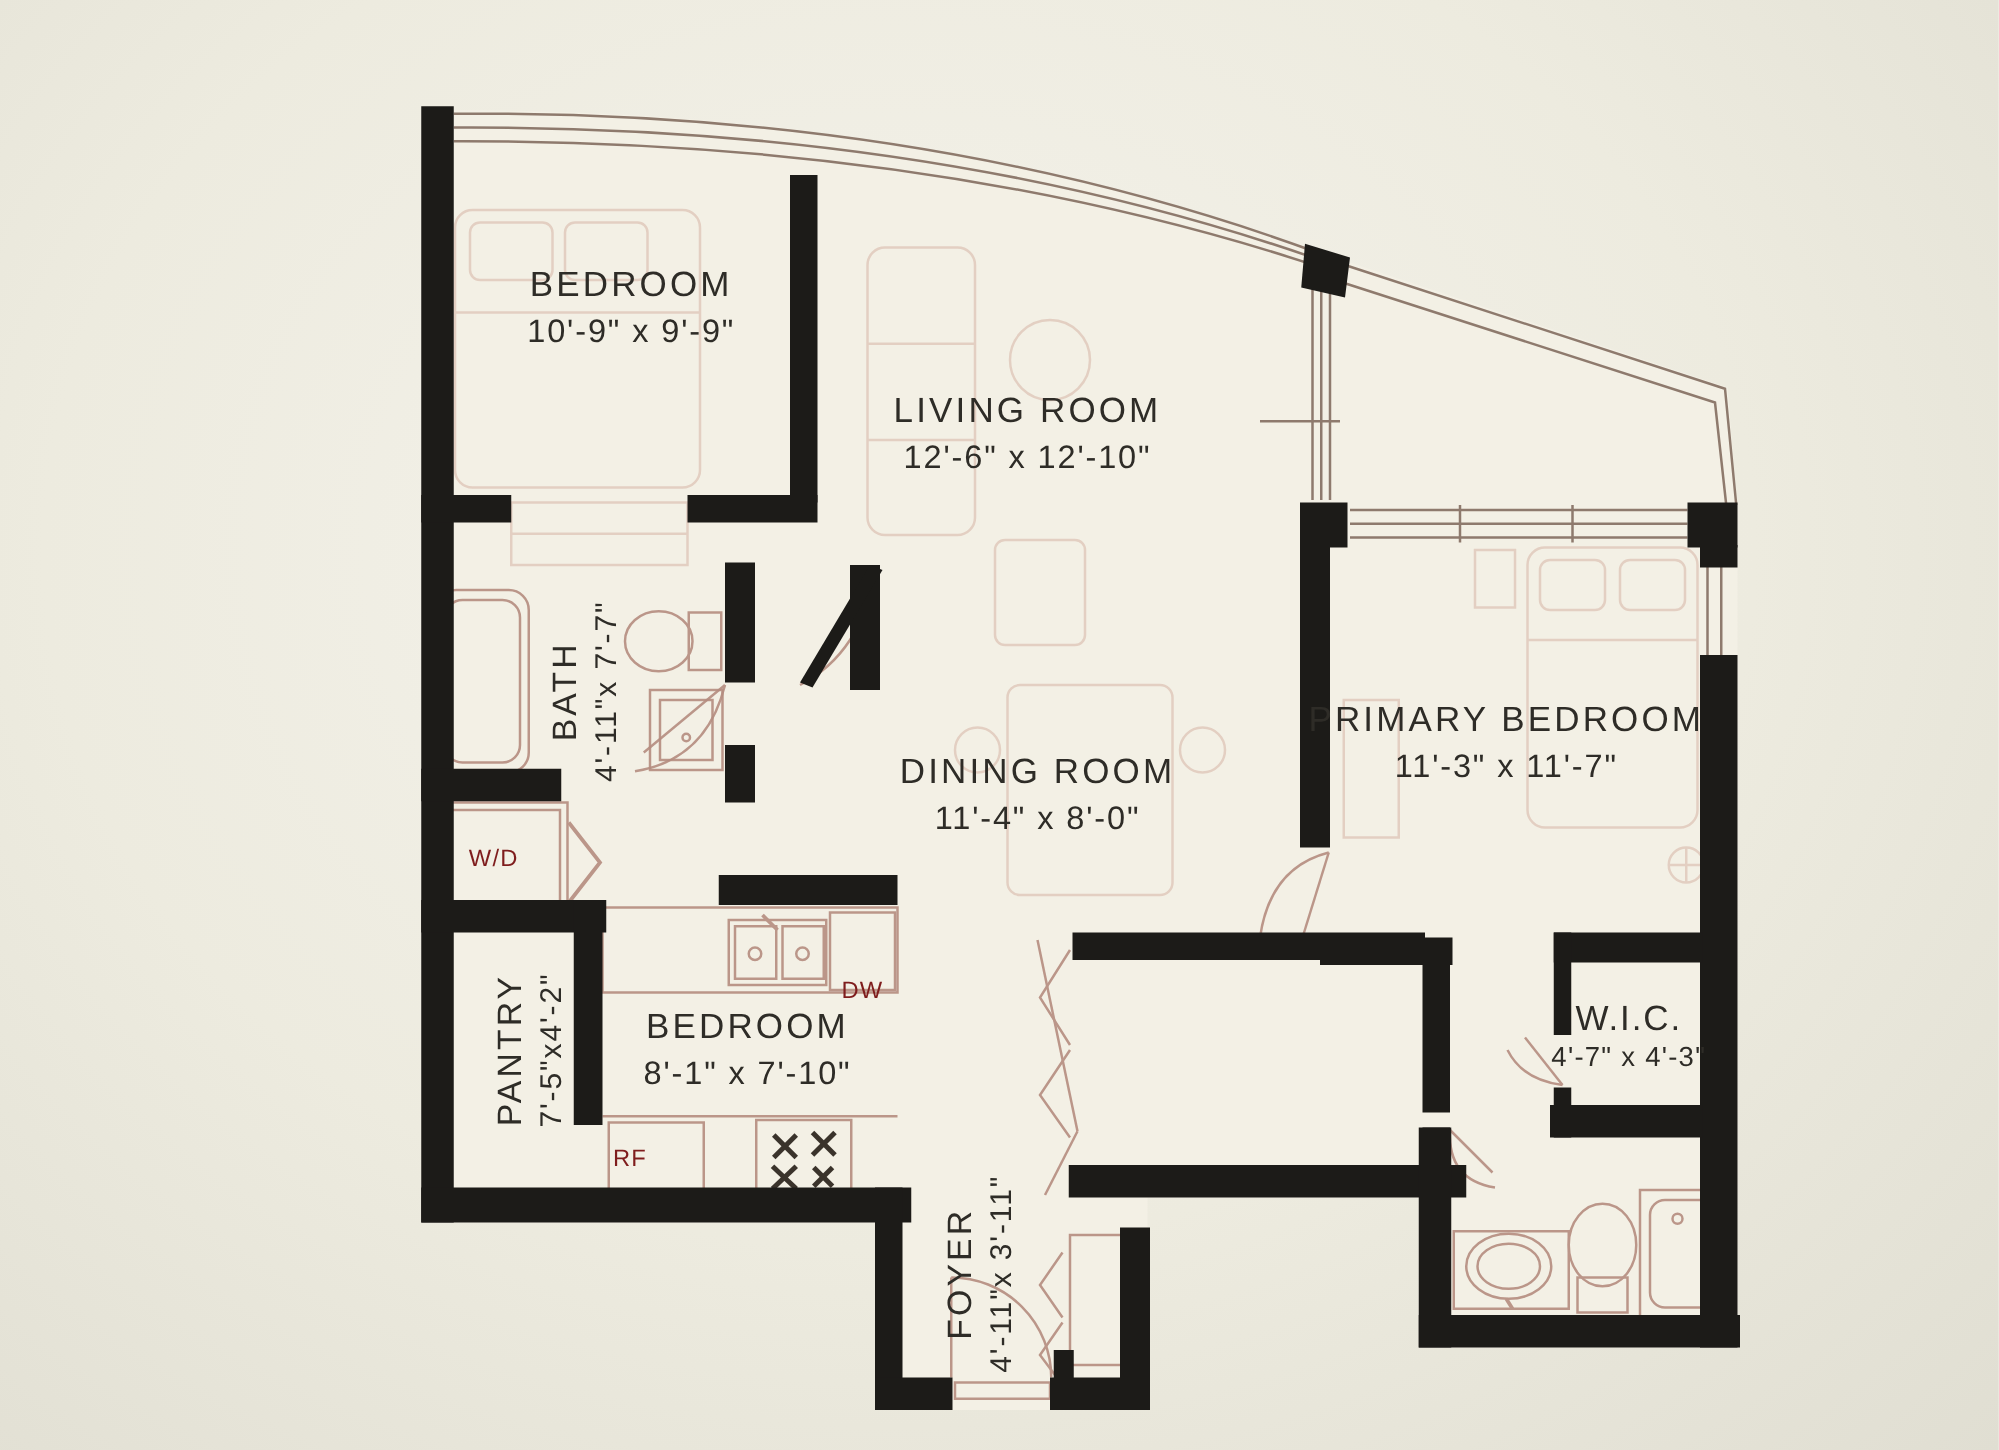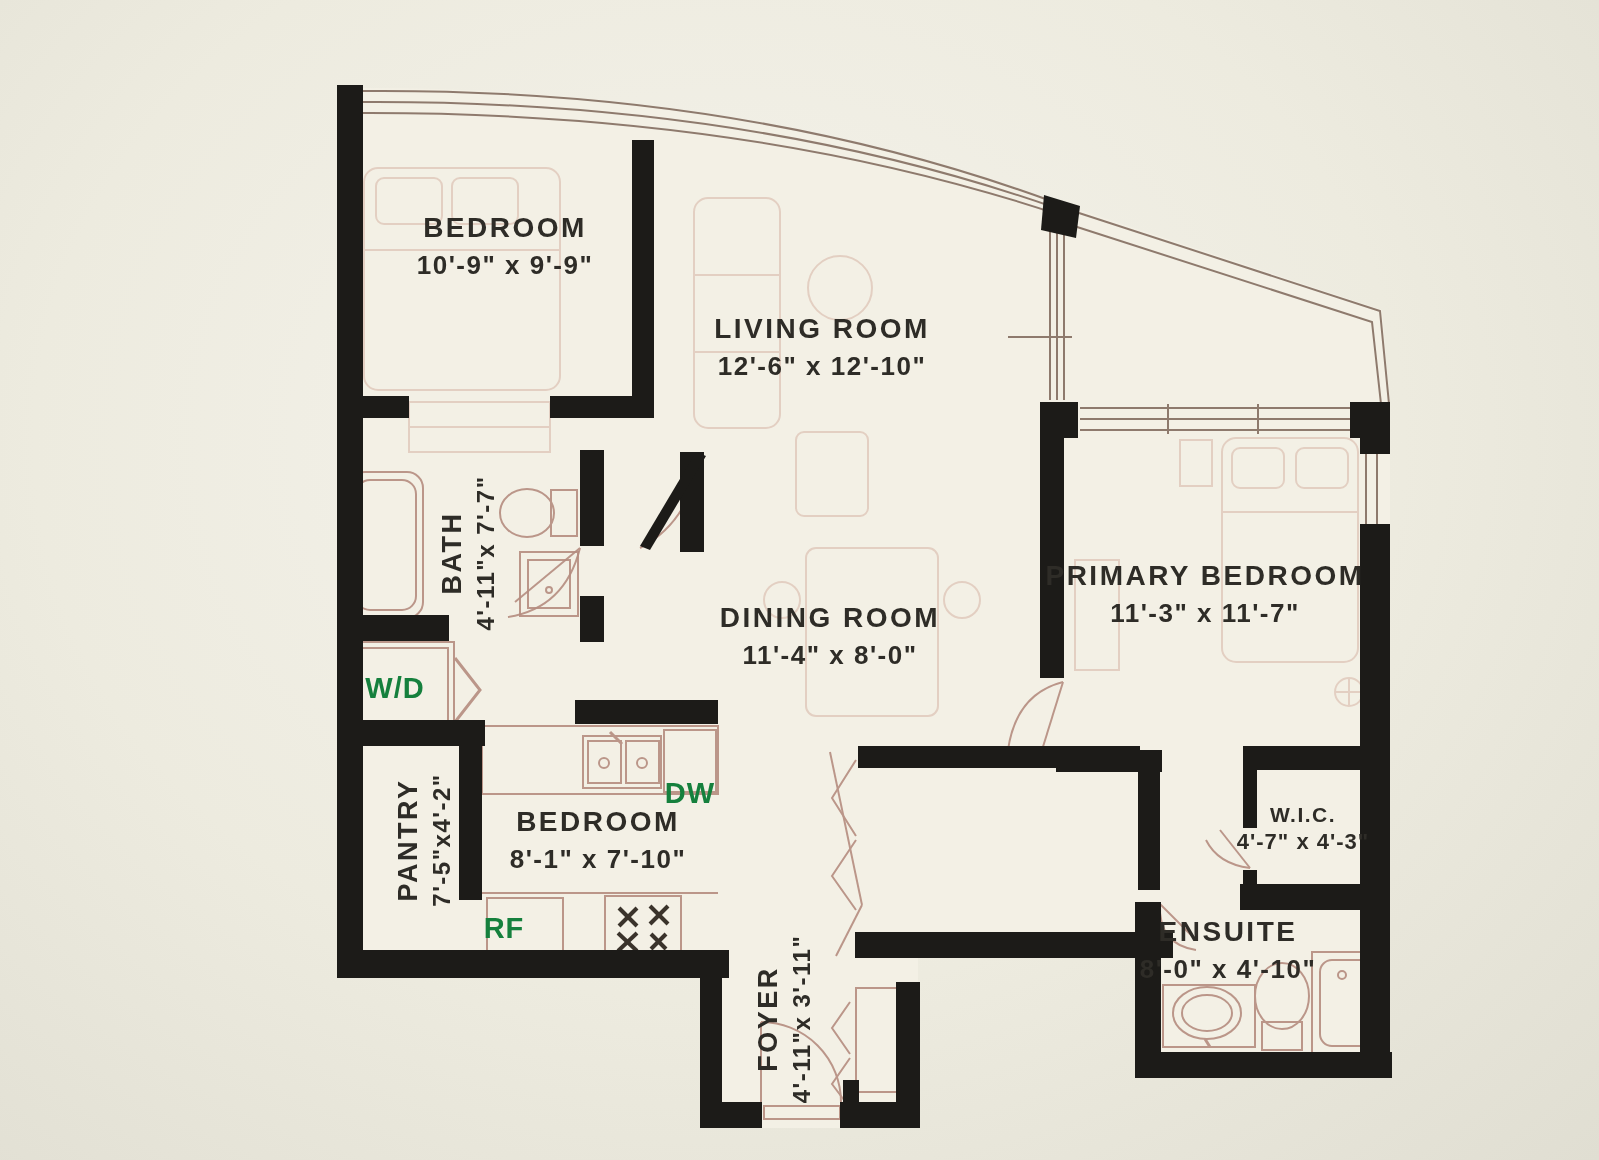--- a/index.html
+++ b/index.html
@@ -2,31 +2,31 @@
 <html><head>
 <meta charset="utf-8">
 <style>
   html,body{margin:0;padding:0;}
   body{
     width:1599px;height:1160px;
     background: radial-gradient(ellipse at 45% 38%, #f5f3ec 0%, #edebdf 55%, #e0ded2 100%);
     font-family:"Liberation Sans", sans-serif;
     overflow:hidden;
   }
-  .plan{position:relative;width:1430px;height:1160px;color:#32302b;font-weight:bold;}
+  .plan{position:relative;width:1430px;height:1160px;color:#32302b;}
   .plan svg{position:absolute;left:0;top:0;}
   .label{position:absolute;transform:translate(-50%,-50%);text-align:center;white-space:nowrap;color:#2e2c27;}
   .label .name{font-size:28px;letter-spacing:2.5px;}
   .label .dims{font-size:26px;letter-spacing:1.5px;margin-top:6px;}
   .label.rot{transform:translate(-50%,-50%) rotate(-90deg);}
-  .label.small .name{font-size:21px;letter-spacing:1.5px;}
+  .label.small .name{font-size:28px;letter-spacing:1.5px;}
   .label.small .dims{font-size:22px;letter-spacing:1px;margin-top:2px;}
   .label.rot .name{font-size:27px;}
   .label.rot .dims{font-size:24px;margin-top:4px;}
-  .appliance{position:absolute;transform:translate(-50%,-50%);font-size:29px;letter-spacing:1px;color:#15803d;}
+  .appliance{position:absolute;transform:translate(-50%,-50%);font-size:19px;letter-spacing:1px;color:#7f1d1d;}
 </style>
 </head>
 <body>
 
 <div class="plan">
 
 <svg width="1599" height="1160" viewBox="0 0 1599 1160">
 
   <g>
     <path d="M337,85 L363,88 Q742,88 1051,200 L1080,210 L1382,310 L1390,408 L1390,1078 L1135,1078 L1135,958 L918,958 L918,1128 L700,1128 L700,978 L337,978 Z" fill="#f3f0e5" stroke="none"></path>
@@ -249,24 +249,20 @@
     <div class="name">BEDROOM</div>
     <div class="dims">8'-1" x 7'-10"</div>
   </div>
 
 
   <div class="label small" style="left:1303px;top:829px">
     <div class="name">W.I.C.</div>
     <div class="dims">4'-7" x 4'-3"</div>
   </div>
 
-  <div class="label" style="left:1228px;top:950px">
-    <div class="name">ENSUITE</div>
-    <div class="dims">8'-0" x 4'-10"</div>
-  </div>
 
   <div class="label rot" style="left:784px;top:1019px">
     <div class="name">FOYER</div>
     <div class="dims">4'-11"x 3'-11"</div>
   </div>
 
   <div class="appliance" style="left:395px;top:688px">W/D</div>
   <div class="appliance" style="left:690px;top:793px">DW</div>
   <div class="appliance" style="left:504px;top:928px">RF</div>
 

